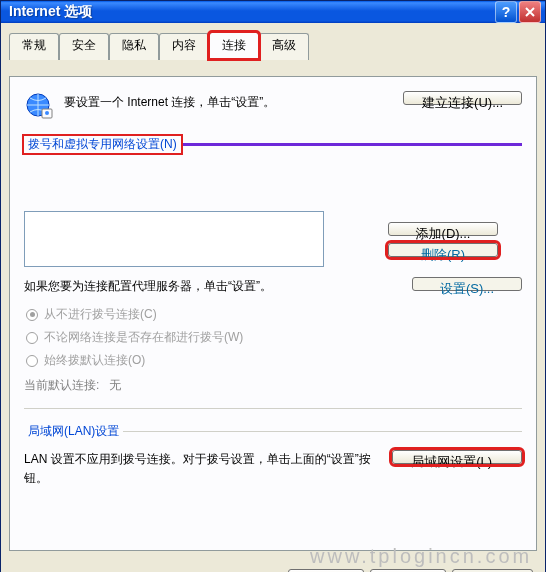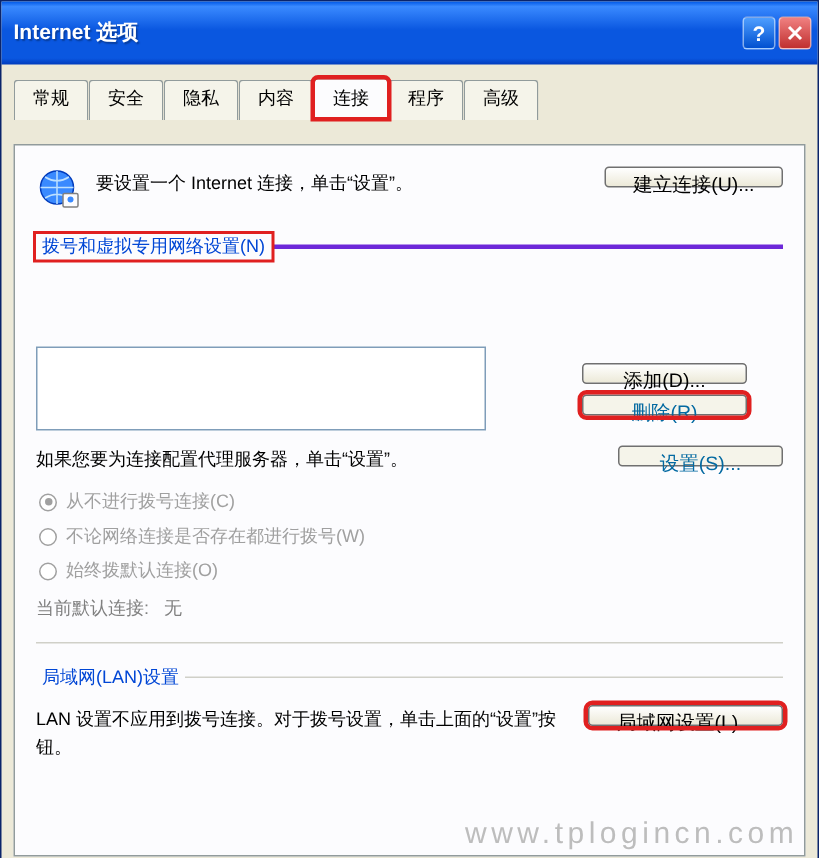--- a/index.html
+++ b/index.html
@@ -1,18 +1,18 @@
 <!DOCTYPE html>
 <html><head>
 <meta charset="utf-8">
 <style>
 * { box-sizing: border-box; margin: 0; padding: 0; }
 body { font-family: Tahoma, "Microsoft YaHei", sans-serif; font-size: 12px; background: #fff; color: #000; }
 .window { width: 546px; border: 1px solid #0A246A; background: #ECE9D8; }
-.titlebar { background: linear-gradient(to bottom, #0058E6 0%, #3A8AFF 8%, #0A57E0 45%, #0A57E0 90%, #003BBC 100%); height: 42px; display: flex; align-items: center; padding: 0 4px 0 8px; color: #fff; font-weight: bold; font-size: 14px; }
+.titlebar { background: linear-gradient(to bottom, #0058E6 0%, #3A8AFF 8%, #0A57E0 45%, #0A57E0 90%, #003BBC 100%); height: 22px; display: flex; align-items: center; padding: 0 4px 0 8px; color: #fff; font-weight: bold; font-size: 14px; }
 .titlebar-text { flex: 1; text-shadow: 1px 1px 1px rgba(0,0,0,0.3); }
 .title-buttons { display: flex; gap: 2px; }
 .title-btn { width: 22px; height: 22px; border-radius: 3px; display: flex; align-items: center; justify-content: center; font-weight: bold; color: #fff; font-size: 14px; border: 1px solid rgba(255,255,255,0.5); }
 .help-btn { background: linear-gradient(to bottom, #4E9EFF, #0050D0); }
 .close-btn { background: linear-gradient(to bottom, #F08080, #C03030); }
 .tabs { display: flex; padding: 8px 8px 18px 8px; position: relative; }
 .tab { padding: 3px 12px; border: 1px solid #919B9C; border-bottom: none; background: #ECE9D8; margin-right: 0px; border-radius: 3px 3px 0 0; position: relative; cursor: pointer; font-size: 12px; }
 .tab.inactive { top: 2px; background: #F5F4EA; }
 .tab.active { background: #FCFCFE; border-bottom: 1px solid #FCFCFE; z-index: 2; padding: 4px 12px; top: 1px; }
 .tab-highlight { outline: 3px solid #E02020; outline-offset: -1px; text-align: right; }
@@ -58,21 +58,20 @@
       </div>
     </div>
   </div>
 
   <div class="tabs">
     <div class="tab inactive">常规</div>
     <div class="tab inactive">安全</div>
     <div class="tab inactive">隐私</div>
     <div class="tab inactive">内容</div>
     <div class="tab active tab-highlight">连接</div>
-    <div class="tab inactive">程序</div>
     <div class="tab inactive">高级</div>
   </div>
 
   <div class="content">
 
     <div class="row">
       <span class="globe-icon">
         <svg viewBox="0 0 32 32">
             <circle cx="14" cy="14" r="11" fill="#3A8AFF" stroke="#003BBC"></circle>
             <path d="M3 14 H25 M14 3 V25 M6 7 Q14 12 22 7 M6 21 Q14 16 22 21" stroke="#BDE0FF" stroke-width="1" fill="none"></path>

